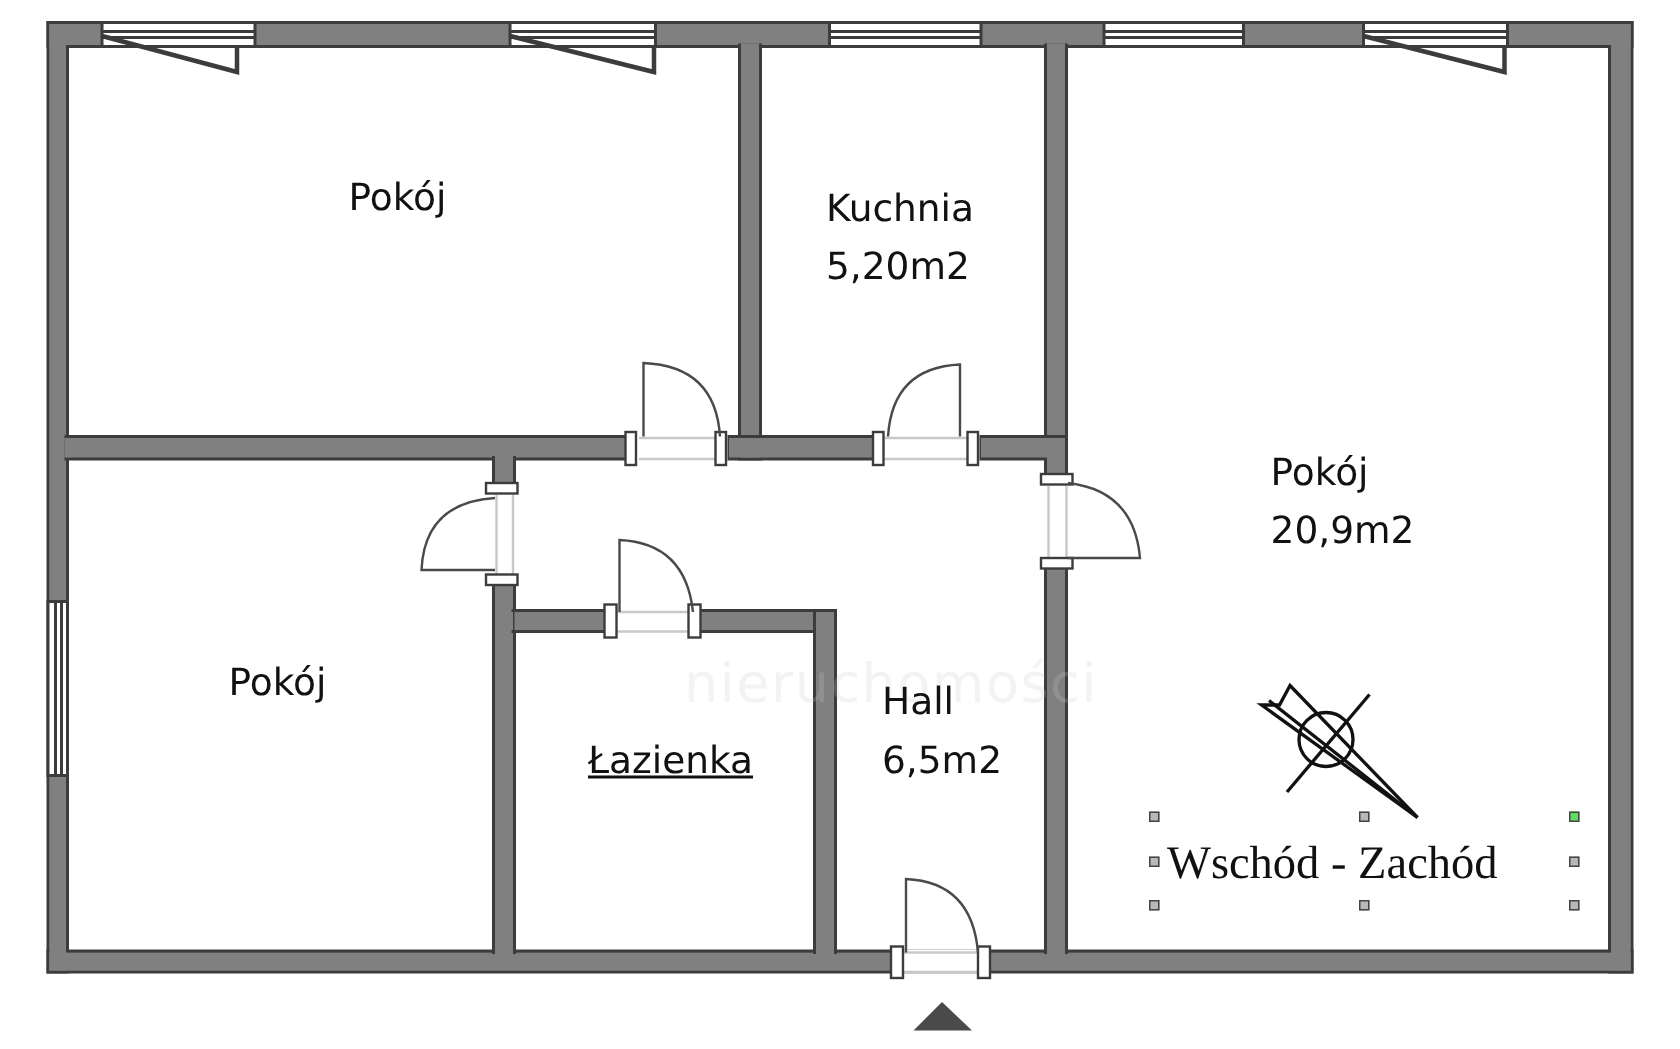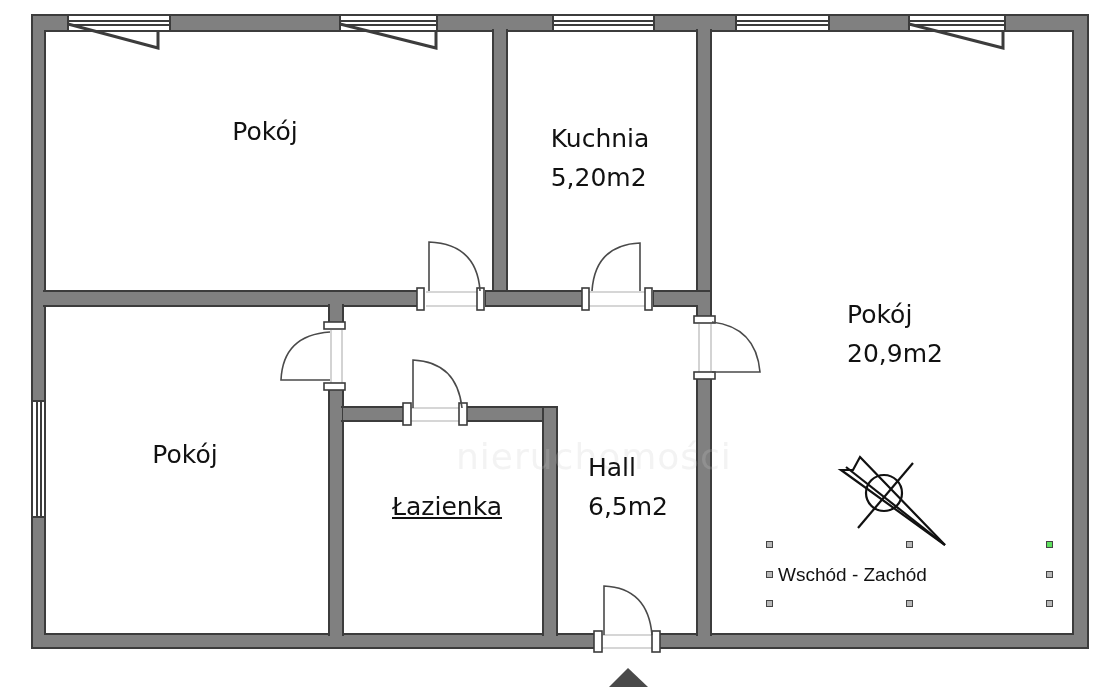--- a/index.html
+++ b/index.html
@@ -9,21 +9,21 @@
     .wall-nostroke { fill: #808080; }
     .opening { fill: #ffffff; }
     .win-frame { fill: #ffffff; stroke: #3c3c3c; stroke-width: 2; }
     .win-line { stroke: #3c3c3c; stroke-width: 2; }
     .sash { stroke: #3c3c3c; stroke-width: 3; fill: none; }
     .door-arc { fill: none; stroke: #4a4a4a; stroke-width: 1.6; }
     .jamb { fill: #ffffff; stroke: #3c3c3c; stroke-width: 1.6; }
     .sill { stroke: #c8c8c8; stroke-width: 1.6; }
     .room-label { position: absolute; font-family: "DejaVu Sans", sans-serif; font-size: 25px; color: #111111; line-height: 39px; white-space: nowrap; transform: translateX(-50%); }
     .room-label span { display: block; }
-    .compass-label { position: absolute; font-family: Liberation Sans, sans-serif; font-size: 19px; color: #111111; white-space: nowrap; left: 778px; top: 558px; line-height: 34px; }
+    .compass-label { position: absolute; font-family: Liberation Serif, serif; font-size: 31px; color: #111111; white-space: nowrap; left: 778px; top: 558px; line-height: 34px; }
     .handle { position: absolute; width: 7px; height: 7px; border: 1.5px solid #444; background: #b8b8b8; box-sizing: border-box; }
     .handle.active { background: #5ee05e; }
     .watermark-text { position: absolute; left: 456px; top: 436px; font-family: "DejaVu Sans", sans-serif; font-size: 36px; color: rgba(200,200,200,0.22); letter-spacing: 1px; }
   </style>
 </head>
 <body>
 
 <svg id="plan" viewBox="0 0 1120 699" xmlns="http://www.w3.org/2000/svg">
 
   <g opacity="0.5">

